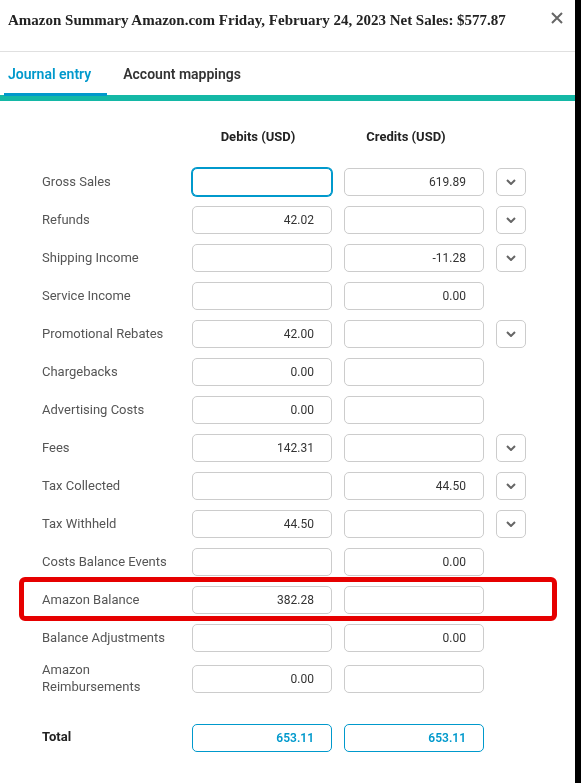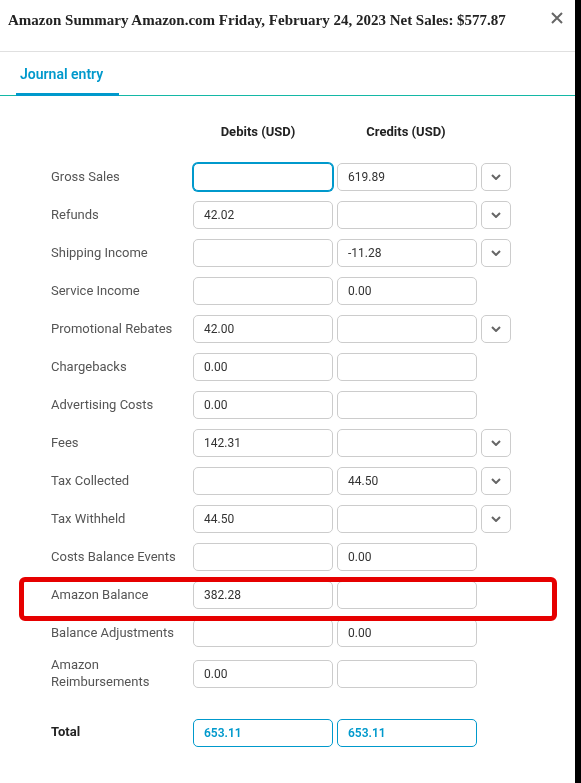--- a/index.html
+++ b/index.html
@@ -46,23 +46,23 @@
       justify-content: center;
     }
     .close-icon svg {
       width: 14px;
       height: 14px;
       stroke: #666;
       stroke-width: 2;
     }
     .tabs {
       display: flex;
-      border-bottom: 1px solid #14b8a6;
+      border-bottom: 6px solid #14b8a6;
       border-top: 1px solid #e0e0e0;
-      padding: 0 16px;
+      padding: 0 4px;
       margin-top: 8px;
     }
     .tab {
       padding: 14px 16px 13px 0;
       margin-right: 16px;
       font-size: 14px;
       font-weight: 600;
       cursor: pointer;
       position: relative;
       color: #333;
@@ -96,41 +96,41 @@
       font-weight: 700;
       color: #222;
       text-align: center;
     }
     .col-header:first-child {
       text-align: left;
     }
     .row {
       display: grid;
       grid-template-columns: 138px 140px 140px 32px;
-      gap: 4px;
+      gap: 12px;
       align-items: center;
       margin-bottom: 10px;
-      margin-left: 9px;
     }
     .row-label {
       font-size: 13px;
       color: #555;
       line-height: 1.3;
     }
     .row-label.bold {
       font-weight: 700;
       color: #222;
     }
     .cell-input {
       width: 100%;
       height: 28px;
       border: 1px solid #ccc;
       border-radius: 5px;
-      padding: 0 10px;
+      padding: 0 17px;
       font-size: 12px;
+      text-align: right;
       color: #333;
       background: #fff;
       font-family: inherit;
     }
     .cell-input.focused {
       border: 1px solid #0099cc;
       box-shadow: 0 0 0 1px #0099cc;
     }
     .cell-input.total {
       border: 1px solid #0099cc;
@@ -174,20 +174,21 @@
   <div class="header-title">Amazon Summary Amazon.com Friday, February 24, 2023 Net Sales: $577.87</div>
   <div class="close-icon">
     <svg viewBox="0 0 14 14">
         <path d="M2 2 L12 12 M12 2 L2 12" fill="none"></path>
       </svg>
   </div>
 </div>
 
 <div class="tabs">
   <div class="tab active">Journal entry</div>
+  <div class="tab">Account mappings</div>
 </div>
 
 <div class="content">
   <div class="table-header">
     <div class="col-header"></div>
     <div class="col-header">Debits (USD)</div>
     <div class="col-header">Credits (USD)</div>
     <div></div>
   </div>
   <div id="rows-container">

